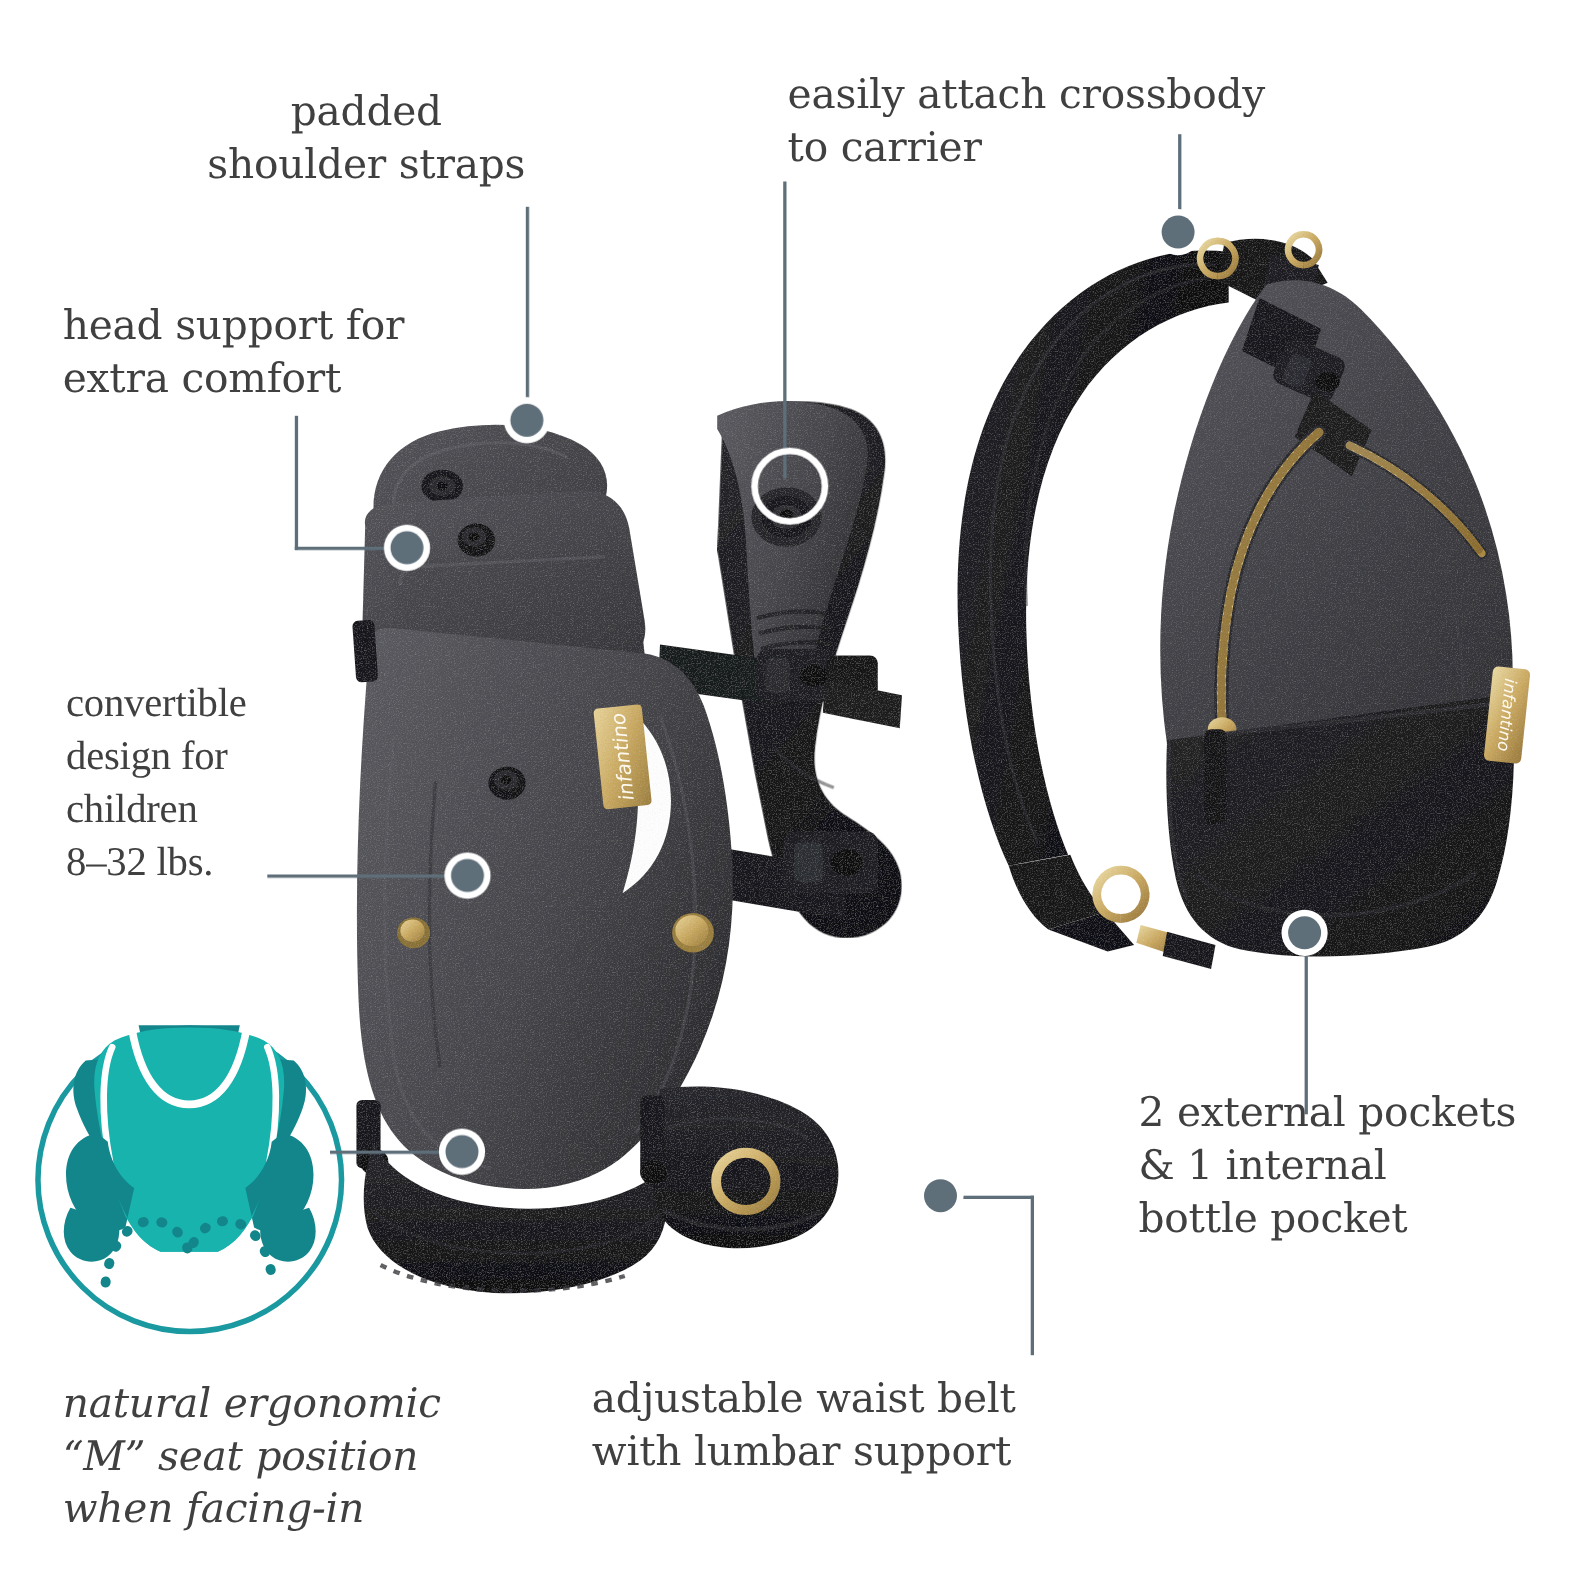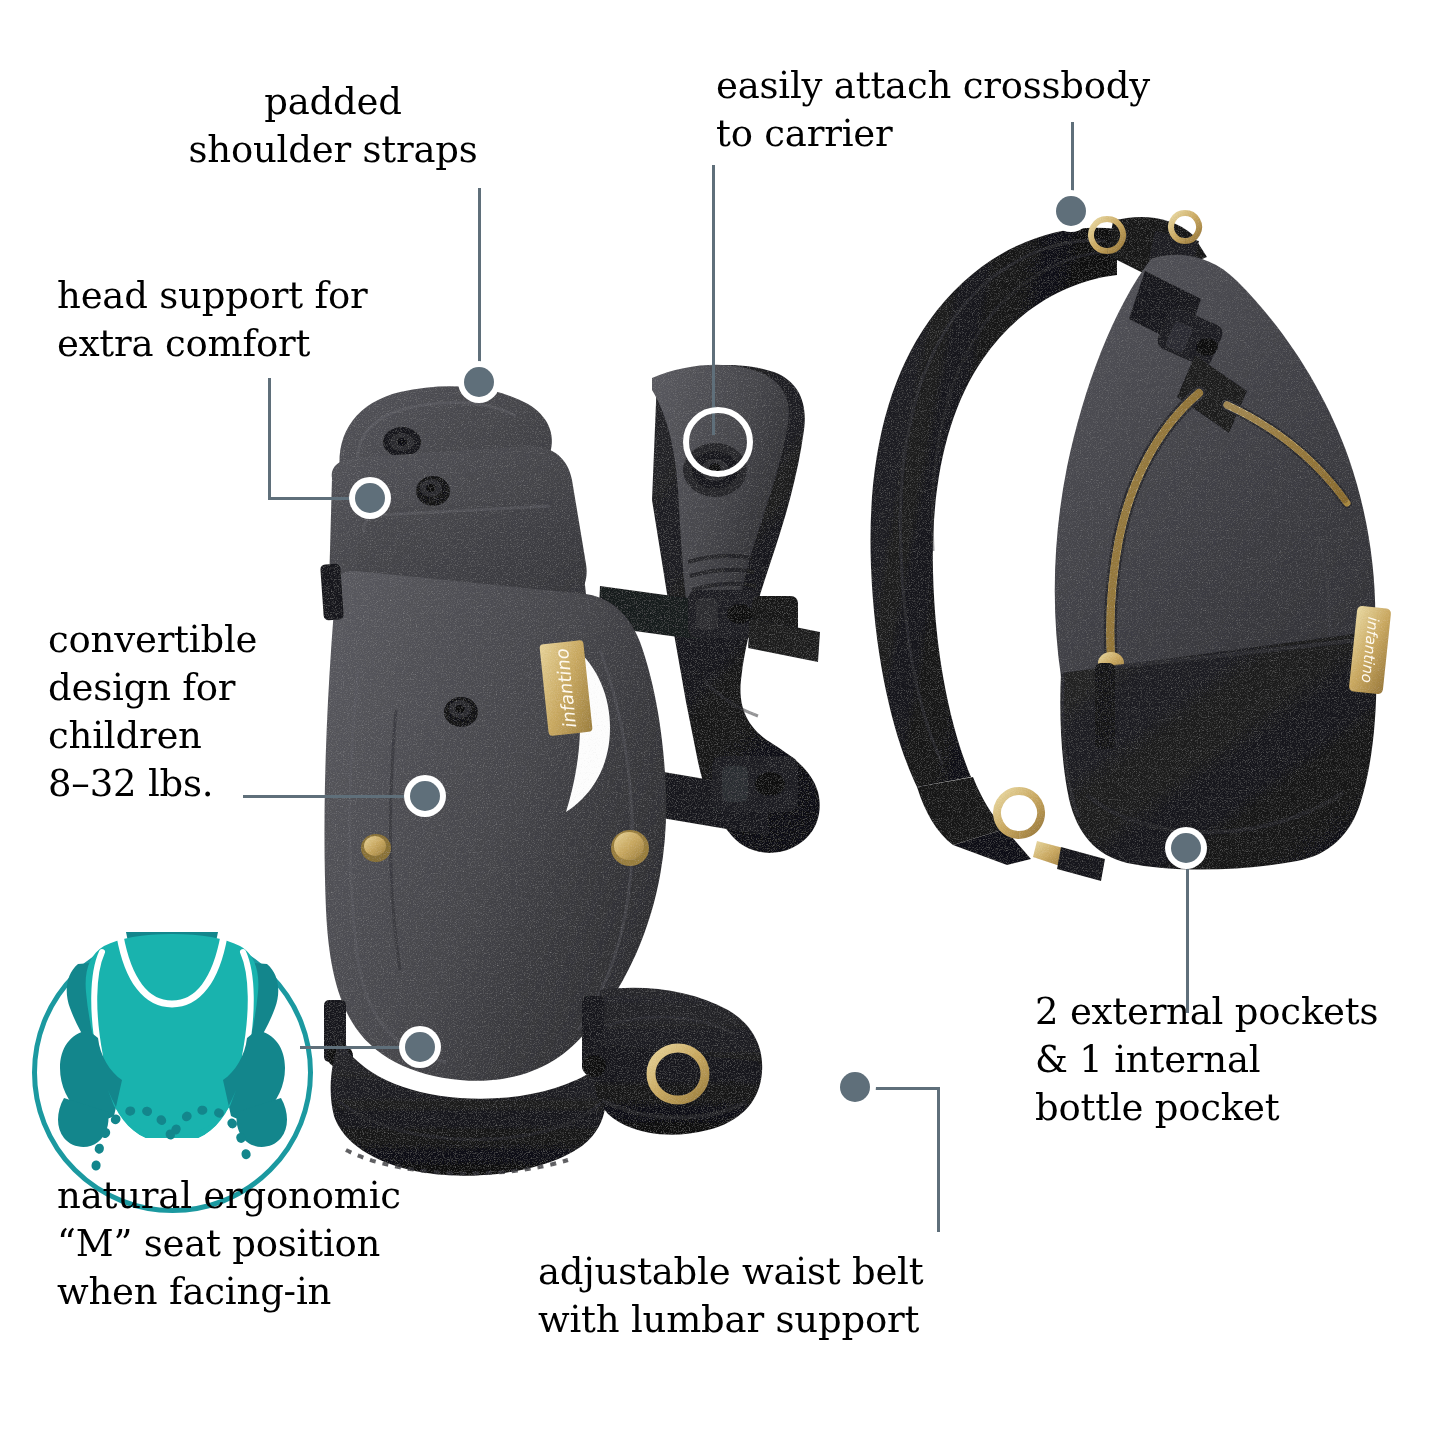--- a/index.html
+++ b/index.html
@@ -1,20 +1,20 @@
 <!DOCTYPE html>
 <html><head>
 <meta charset="utf-8">
 <style>
   html,body{margin:0;padding:0;background:#fff;}
   body{width:1445px;height:1444px;position:relative;overflow:hidden;
        font-family:"DejaVu Serif","Liberation Serif",serif;}
   #stage{position:absolute;inset:0;width:1445px;height:1444px;background:#ffffff;}
 
-  .callout-text{position:absolute;color:#000000;font-size:37px;line-height:1.30;
+  .callout-text{position:absolute;color:#404040;font-size:37px;line-height:1.30;
       font-family:"DejaVu Serif","Liberation Serif",serif;font-weight:400;
       letter-spacing:-0.2px;white-space:pre-line;}
 
   
   .lead{position:absolute;background:#5f6f7a;}
   .lead.v{width:3px;}
   .lead.h{height:3px;}
 
   
   .dot{position:absolute;border-radius:50%;background:#5f6f7a;
@@ -417,26 +417,26 @@
 
   <div class="callout-text" style="left:168px;top:78px;width:330px;text-align:center;">padded
 shoulder straps</div>
 
   <div class="callout-text" style="left:700px;top:62px;width:520px;margin-left:16px;">easily attach crossbody
 to carrier</div>
 
   <div class="callout-text" style="left:57px;top:272px;width:400px;">head support for
 extra comfort</div>
 
-  <div class="callout-text" style="left:48px;top:616px;width:280px;">convertible
+  <div class="callout-text" style="left:60px;top:616px;width:280px;font-family:Liberation Serif, serif;">convertible
 design for
 children
 8–32 lbs.</div>
 
-  <div class="callout-text" style="left:57px;top:1172px;width:420px;">natural ergonomic
+  <div class="callout-text" style="left:57px;top:1252px;width:420px;font-style:italic;">natural ergonomic
 “M” seat position
 when facing-in</div>
 
   <div class="callout-text" style="left:538px;top:1248px;width:440px;">adjustable waist belt
 with lumbar support</div>
 
   <div class="callout-text" style="left:1035px;top:988px;width:400px;">2 external pockets
 &amp; 1 internal
 bottle pocket</div>
 

